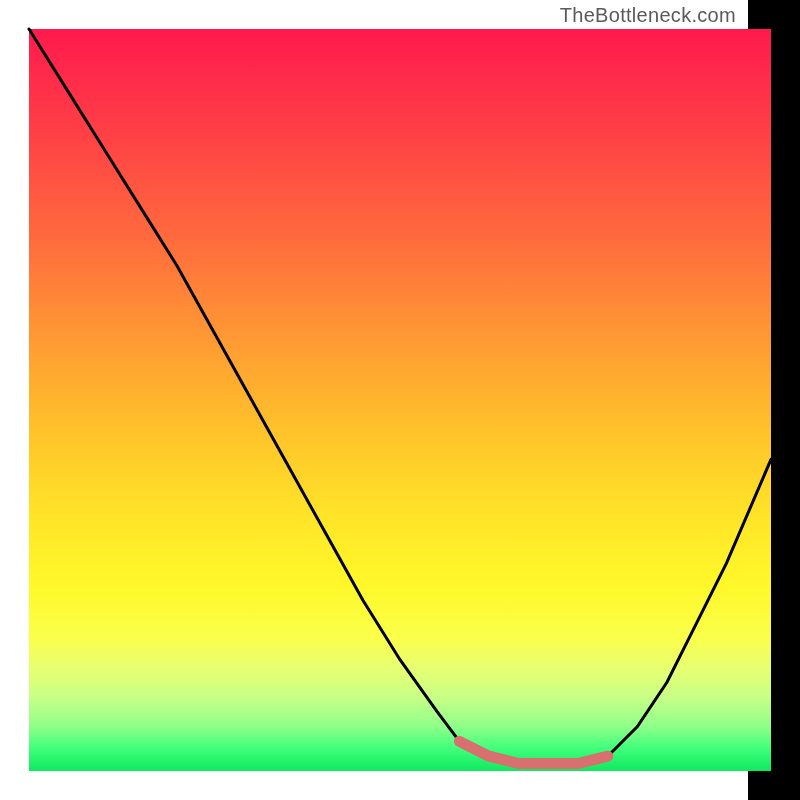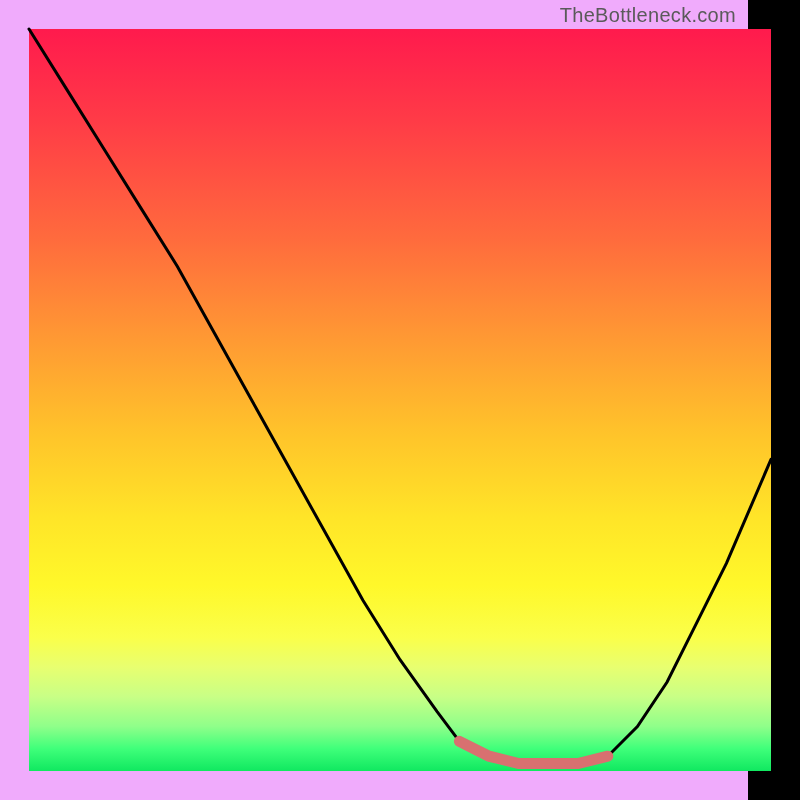--- a/index.html
+++ b/index.html
@@ -9,21 +9,21 @@
     width: 800px;
     height: 800px;
     overflow: hidden;
     position: relative;
     font-family: Arial, Helvetica, sans-serif;
   }
   .outer {
     position: absolute;
     left: 0; top: 0;
     width: 748px; height: 800px;
-    background: #f0abfc;
+    background: #ffffff;
     text-align: right;
   }
   .plot-area {
     position: absolute;
     background: linear-gradient(to bottom,
       #ff1a4d 0%,
       #ff3a47 12%,
       #ff6a3d 28%,
       #ff9a33 42%,
       #ffc52a 55%,

